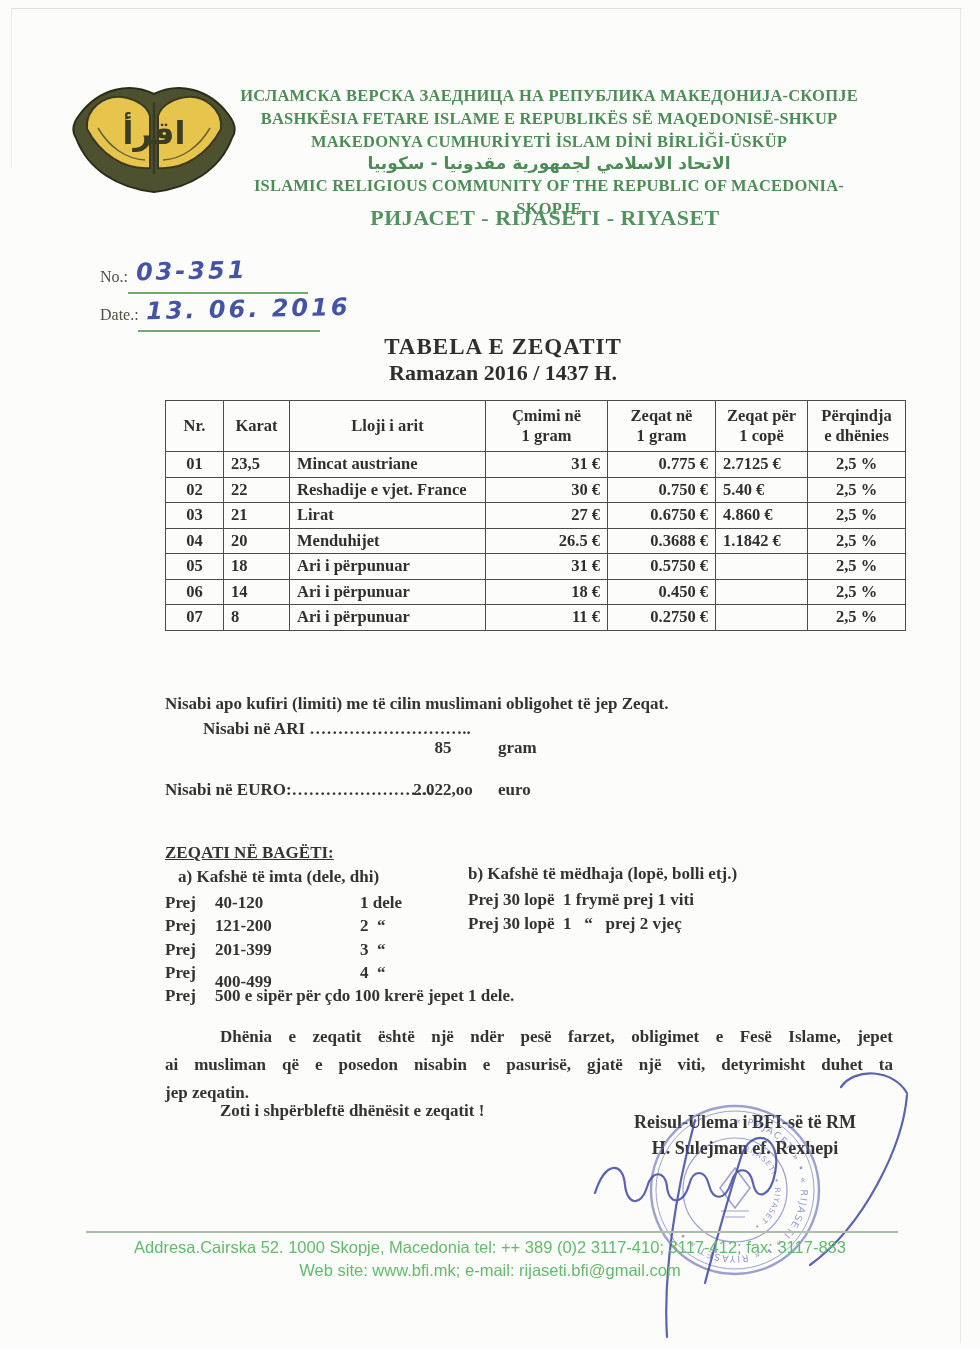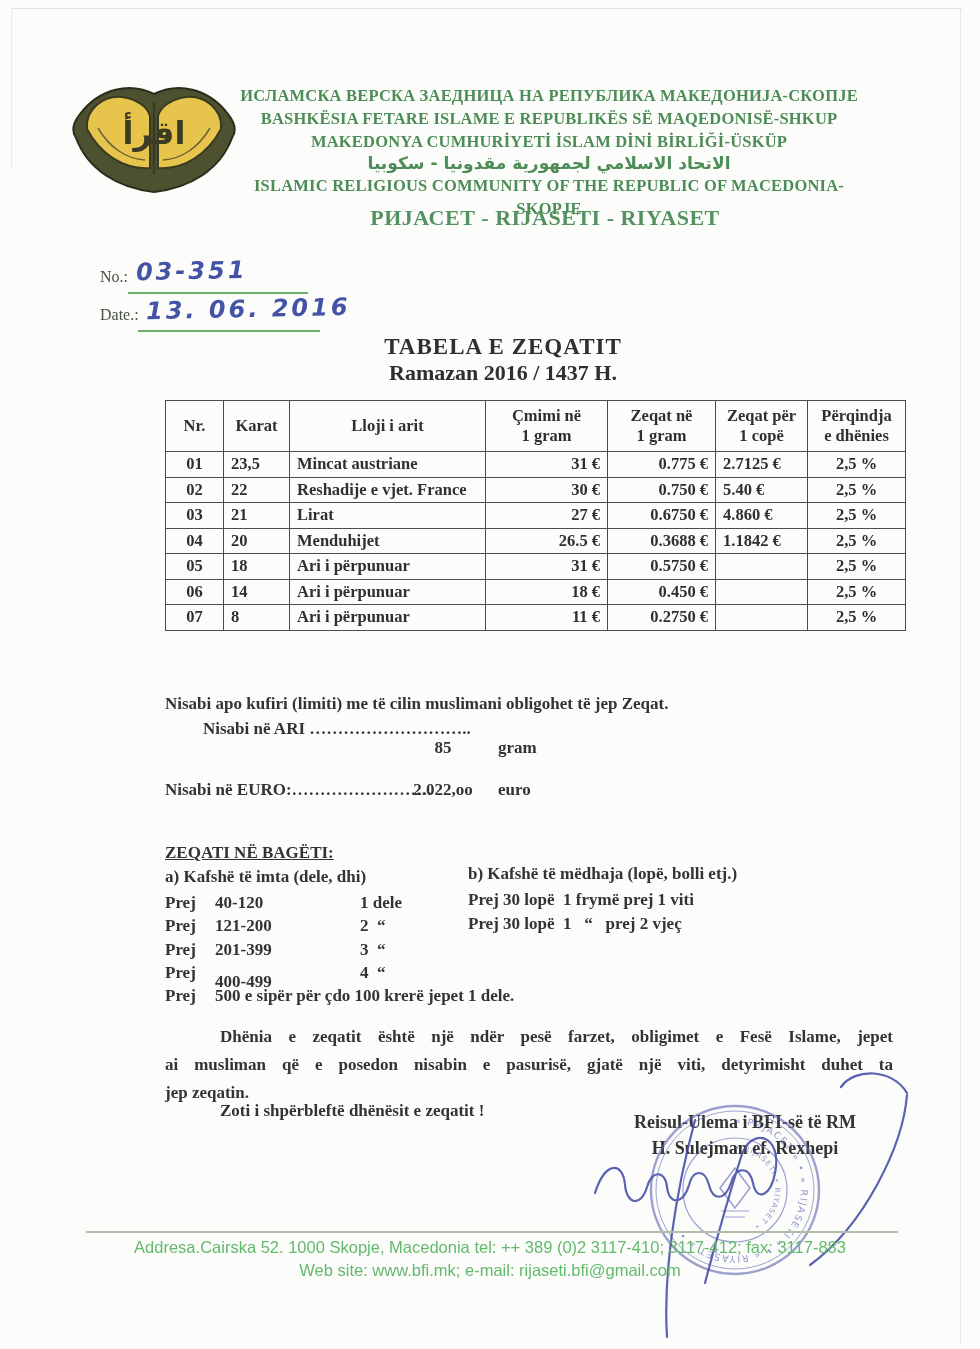--- a/index.html
+++ b/index.html
@@ -181,21 +181,21 @@
 
   <div class="abs body-bold" style="left:165px;top:694px;">Nisabi apo kufiri (limiti) me të cilin muslimani obligohet të jep Zeqat.</div>
   <span class="abs body-bold" style="left:165px;top:719px;margin-left:38px;">Nisabi në ARI ………………………..</span>
   <span class="abs body-bold" style="left:398px;top:738px;width:90px;text-align:center;">85</span>
   <span class="abs body-bold" style="left:498px;top:738px;">gram</span>
   <span class="abs body-bold" style="left:165px;top:780px;">Nisabi në EURO:…………………….</span>
   <span class="abs body-bold" style="left:398px;top:780px;width:90px;text-align:center;">2.022,oo</span>
   <span class="abs body-bold" style="left:498px;top:780px;">euro</span>
 
   <div class="abs body-bold underlined" style="left:165px;top:843px;">ZEQATI NË BAGËTI:</div>
-  <div class="abs body-bold" style="left:165px;top:867px;">a) Kafshë të imta (dele, dhi)</div>
+  <div class="abs body-bold" style="left:178px;top:867px;">a) Kafshë të imta (dele, dhi)</div>
 
   <span class="abs body-bold" style="left:165px;top:893px;">Prej</span>
   <span class="abs body-bold" style="left:215px;top:893px;">40-120</span>
   <span class="abs body-bold pre" style="left:360px;top:893px;">1 dele</span>
 
   <span class="abs body-bold" style="left:165px;top:916px;">Prej</span>
   <span class="abs body-bold" style="left:215px;top:916px;">121-200</span>
   <span class="abs body-bold pre" style="left:360px;top:916px;">2  “</span>
 
   <span class="abs body-bold" style="left:165px;top:940px;">Prej</span>

